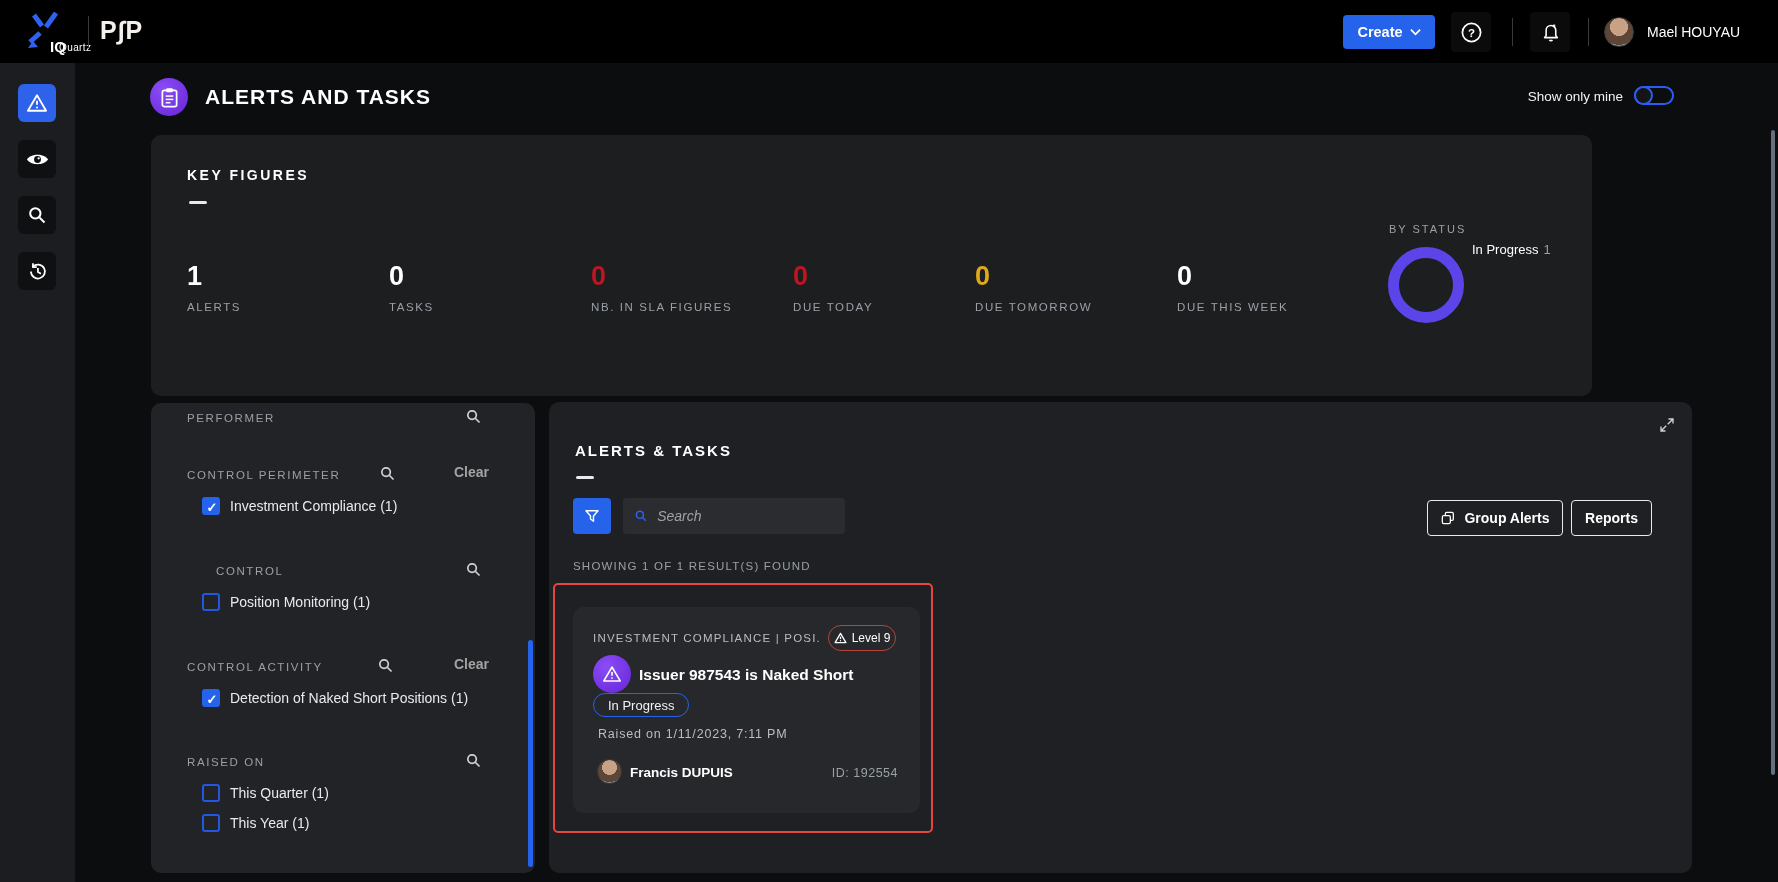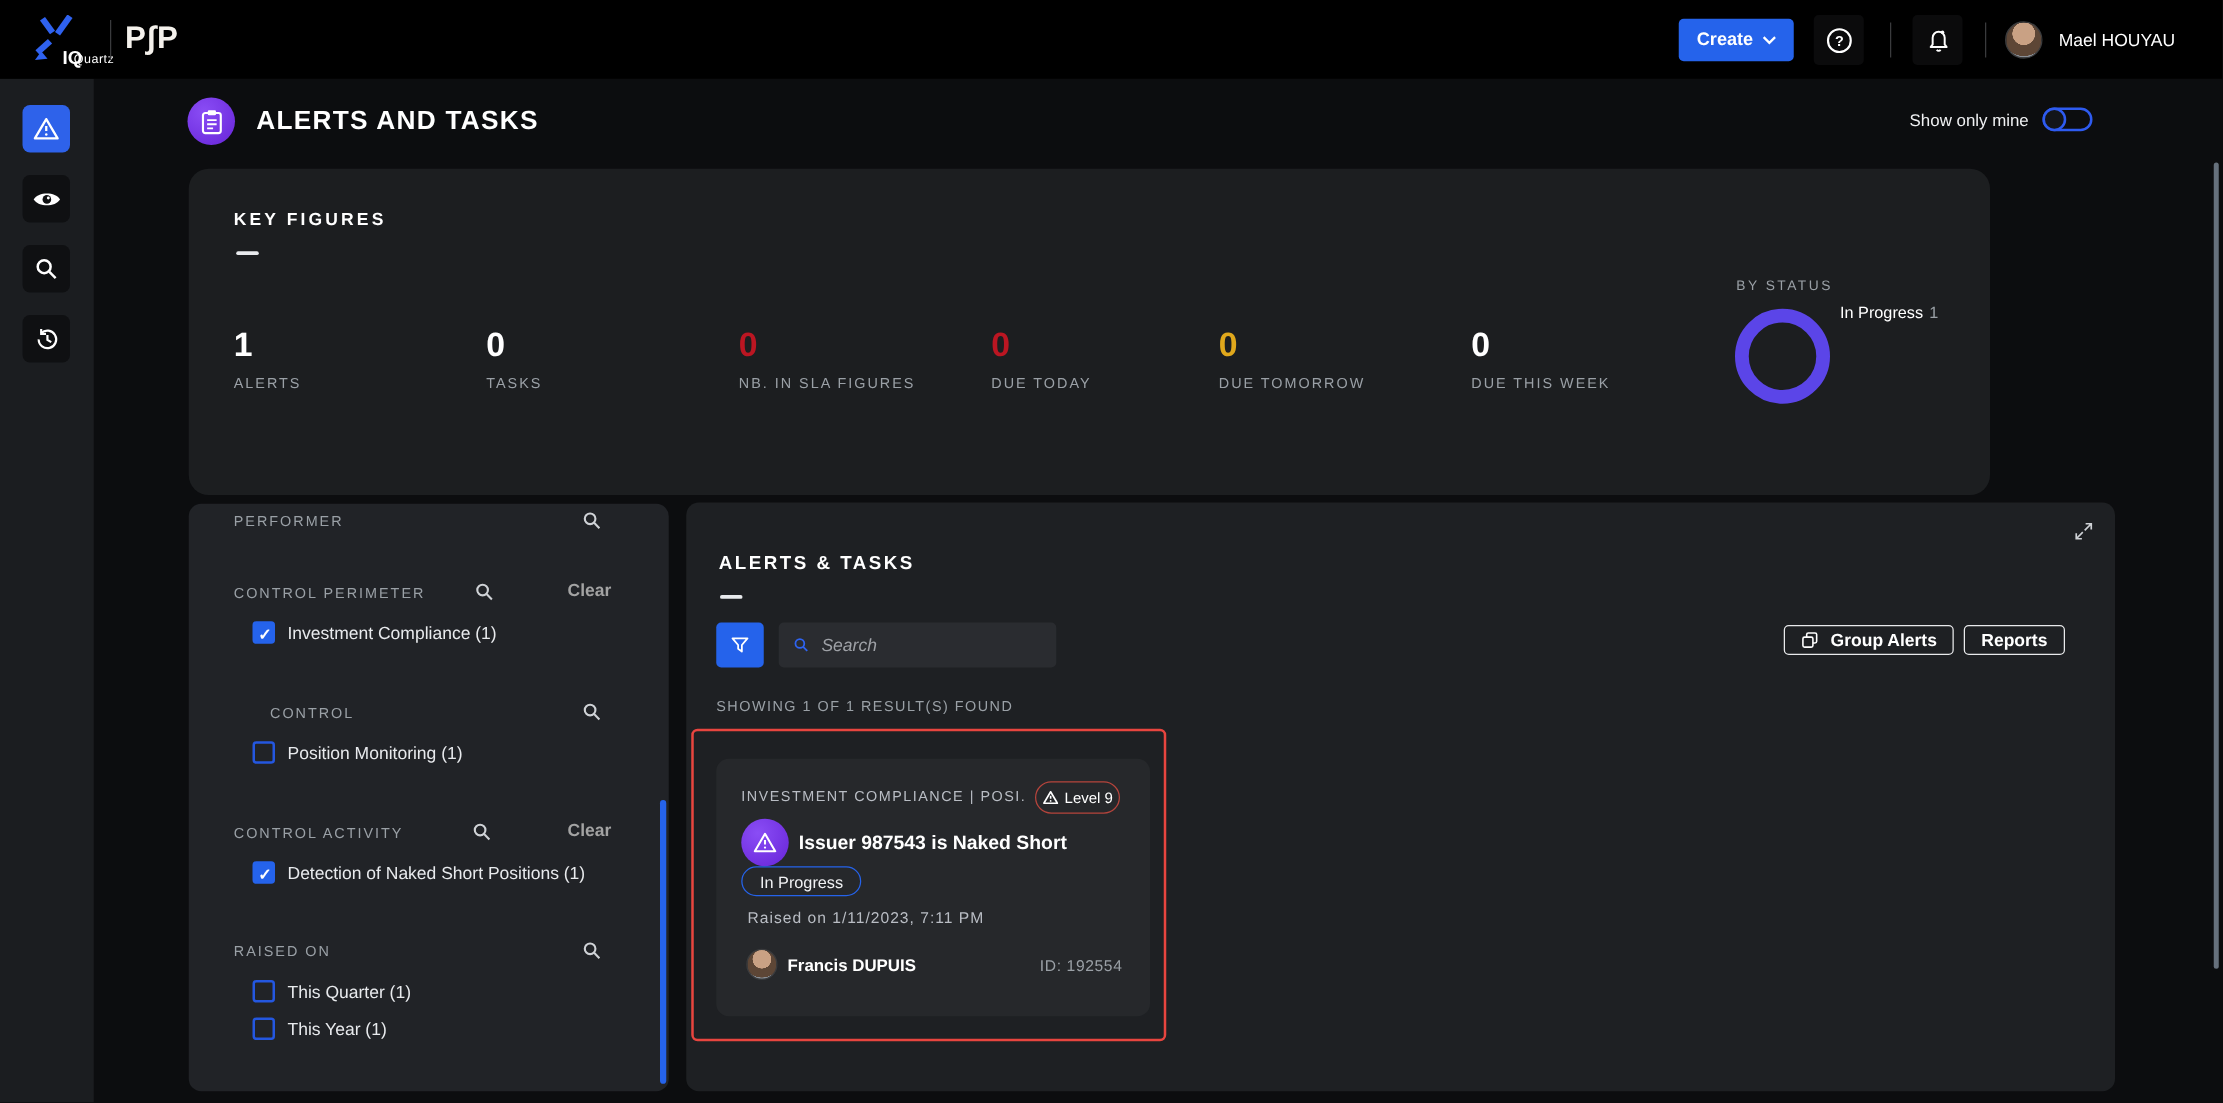--- a/index.html
+++ b/index.html
@@ -61,21 +61,21 @@
   .checkbox.checked::after { content:"✓"; position:absolute; left:2.5px; top:0.5px; font-size:13px; font-weight:bold; color:#fff; }
   .fitem-label { position:absolute; font-size:14px; color:#e8eaed; cursor:pointer; }
   .f-scrollbar { position:absolute; right:2px; top:237px; width:5px; height:227px; background:#2563eb; border-radius:3px; cursor:pointer; }
 
   
   .results-title { position:absolute; left:26px; top:40px; font-size:15px; font-weight:bold; letter-spacing:2px; color:#fff; }
   .filter-btn { position:absolute; left:24px; top:96px; width:38px; height:36px; background:#2563eb; border-radius:4px; display:flex; align-items:center; justify-content:center; cursor:pointer; }
   .res-search { position:absolute; left:74px; top:96px; width:222px; height:36px; background:#2a2c30; border-radius:4px; display:flex; align-items:center; padding:0 11px; gap:9px; }
   .res-search input { background:transparent; border:none; outline:none; color:#c7cacd; font-size:14px; font-style:italic; width:100%; font-family:inherit; }
   .res-search input::placeholder { color:#9ea1a6; }
-  .outline-btn { position:absolute; top:98px; height:24px; border:1px solid #e9eaec; border-radius:4px; background:transparent; color:#fff; font-size:14px; font-weight:bold; display:flex; align-items:center; justify-content:center; gap:8px; cursor:pointer; font-family:inherit; }
+  .outline-btn { position:absolute; top:98px; height:36px; border:1px solid #e9eaec; border-radius:4px; background:transparent; color:#fff; font-size:14px; font-weight:bold; display:flex; align-items:center; justify-content:center; gap:8px; cursor:pointer; font-family:inherit; }
   .showing { position:absolute; left:24px; top:158px; font-size:11.5px; letter-spacing:1.2px; color:#9aa0a6; }
   .red-box { position:absolute; left:4px; top:181px; width:380px; height:250px; border:2px solid #e8453f; border-radius:5px; }
   .alert-card { position:absolute; left:24px; top:205px; width:347px; height:206px; background:#26282b; border-radius:10px; cursor:pointer; }
   .card-cat { position:absolute; left:20px; top:25px; width:228px; font-size:11.5px; letter-spacing:1.2px; color:#b9bdc4; white-space:nowrap; overflow:hidden; }
   .level-badge { position:absolute; left:255px; top:18px; width:68px; height:26px; border:1px solid #b5443c; border-radius:13px; display:flex; align-items:center; justify-content:center; gap:5px; font-size:12px; color:#fff; }
   .alert-circle { position:absolute; left:20px; top:48px; width:38px; height:38px; border-radius:50%; background:radial-gradient(circle at 35% 30%, #8a4df5, #6724d8); display:flex; align-items:center; justify-content:center; }
   .alert-title { position:absolute; left:66px; top:59px; font-size:15.5px; font-weight:bold; color:#fff; }
   .status-pill { position:absolute; left:20px; top:86px; height:24px; padding:0 14px; border:1.5px solid #2563eb; border-radius:13px; display:flex; align-items:center; font-size:13px; color:#f0f1f3; }
   .raised-on { position:absolute; left:25px; top:120px; font-size:12.5px; letter-spacing:.8px; color:#b9bdc4; }
   .card-foot-name { position:absolute; left:57px; top:158px; font-size:13.5px; font-weight:bold; color:#fff; }
@@ -168,21 +168,21 @@
     <line x1="6" y1="13" x2="14" y2="13" stroke="#fff" stroke-width="1.6"></line>
     <line x1="6" y1="16.5" x2="11" y2="16.5" stroke="#fff" stroke-width="1.6"></line>
   </svg>
 </div>
 <div class="page-title">ALERTS AND TASKS</div>
 <div class="somine-label">Show only mine</div>
 <div class="toggle">
   <div class="knob"></div>
 </div>
 
-<div class="panel" style="left:151px;top:135px;width:1441px;height:261px;background:#1c1e20;border-radius:16px;">
+<div class="panel" style="left:151px;top:135px;width:1441px;height:261px;background:#1c1e20;">
   <div class="panel-title abs" style="left:36px;top:32px;">KEY FIGURES</div>
   <div class="title-dash abs" style="left:38px;top:66px;"></div>
 
   <div class="stat" style="left:36px;">
     <div class="stat-value" style="color: rgb(255, 255, 255);">1</div>
     <div class="stat-label">ALERTS</div>
   </div>
   <div class="stat" style="left:238px;">
     <div class="stat-value" style="color: rgb(255, 255, 255);">0</div>
     <div class="stat-label">TASKS</div>

